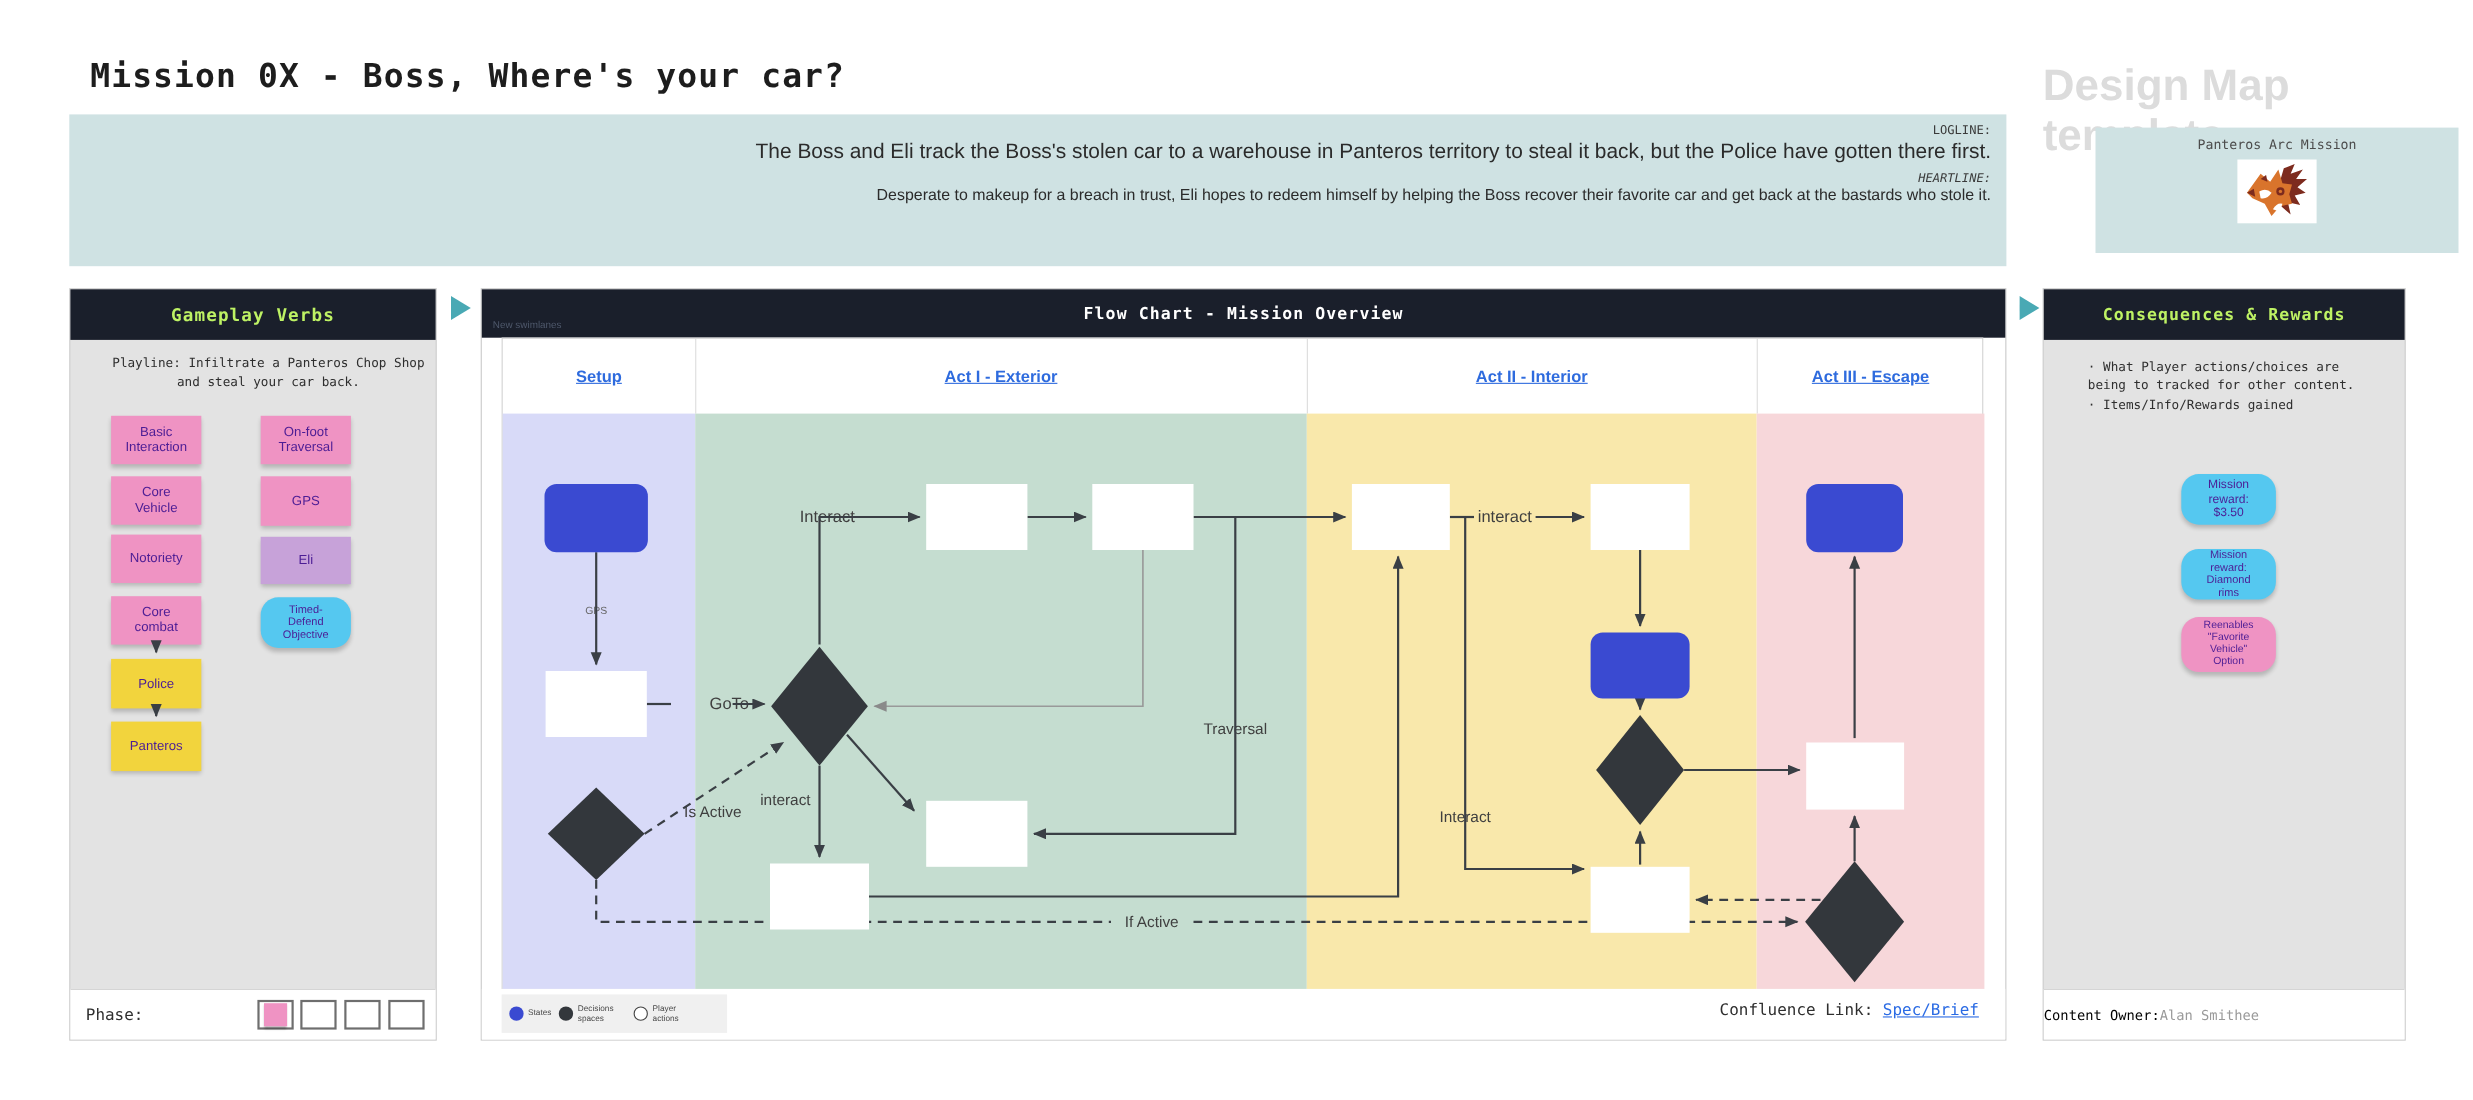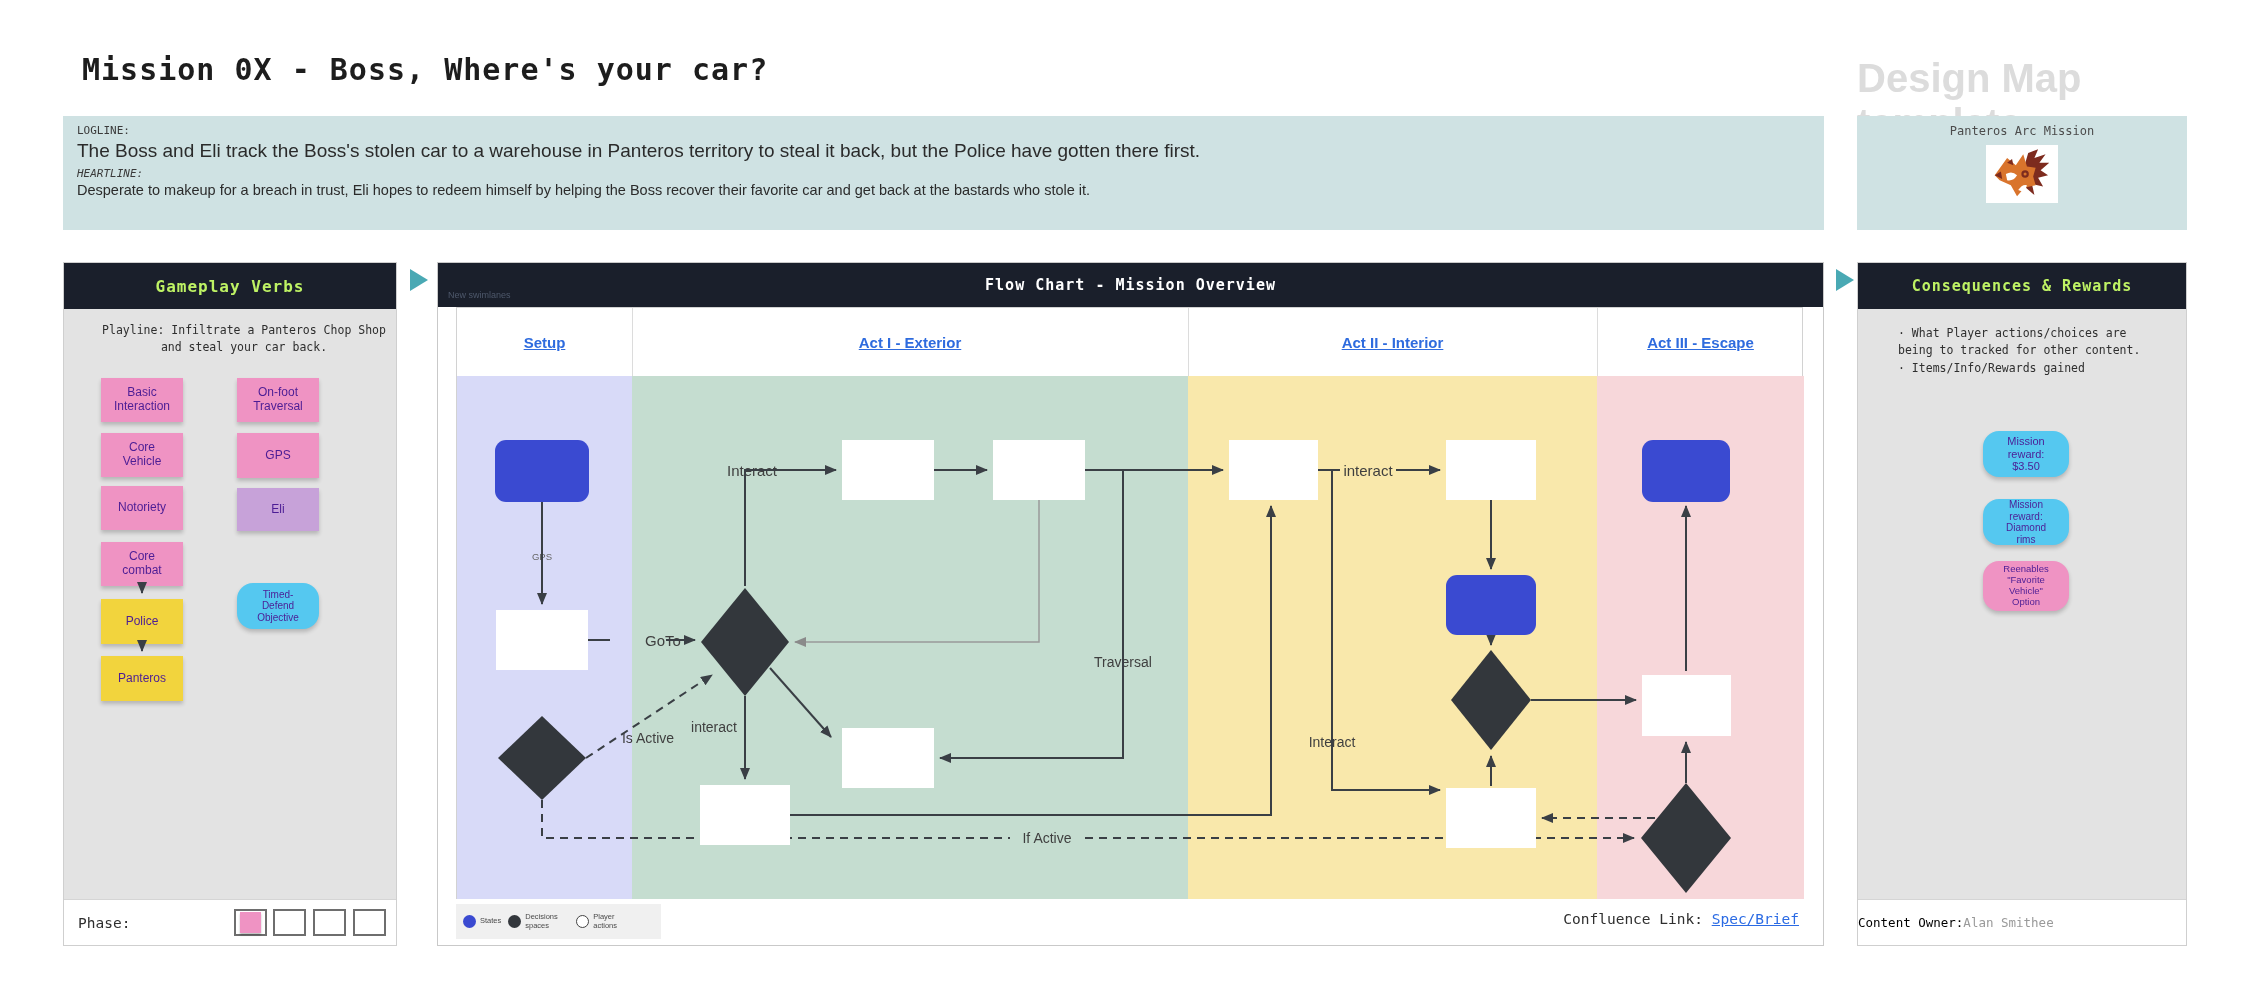--- a/index.html
+++ b/index.html
@@ -4,21 +4,21 @@
 <style>
   html,body{margin:0;padding:0;background:#ffffff;}
   .page{position:relative;width:2248px;height:1000px;background:#fff;overflow:hidden;
         font-family:"Liberation Sans",sans-serif;}
   .abs{position:absolute;}
   .mono{font-family:"DejaVu Sans Mono",monospace;}
 
   
   .main-title{left:82px;top:52px;font-size:30px;font-weight:bold;color:#1d1d1d;letter-spacing:1px;}
   .template-title{left:1857px;top:56px;width:330px;text-align:left;font-size:40px;font-weight:bold;color:#dcdcdc;}
-  .brief-box{left:63px;top:116px;width:1761px;height:114px;padding:8px 14px;box-sizing:border-box;}
+  .brief-box{left:63px;top:104px;width:1761px;height:138px;padding:8px 14px;box-sizing:border-box;text-align:right;}
   .tiny-label{font-size:11px;color:#3a3a3a;}
   .logline-text{font-size:19px;color:#2b2b2b;margin-top:3px;}
   .heartline-text{font-size:14.5px;color:#2b2b2b;margin-top:2px;}
   .badge-box{left:1857px;top:116px;width:330px;height:114px;display:flex;flex-direction:column;align-items:center;box-sizing:border-box;padding-top:8px;}
   .badge-title{font-size:12px;color:#4c4c4c;}
   .badge-logo{width:72px;height:58px;background:#fff;margin-top:7px;display:flex;align-items:center;justify-content:center;}
 
   
   .panel{background:#e3e3e3;border:1px solid #cfcfcf;box-sizing:border-box;}
   .panel-header{height:46px;color:#bef264;display:flex;align-items:center;justify-content:center;
@@ -80,21 +80,21 @@
   <div class="abs mono main-title">Mission 0X - Boss, Where's your car?</div>
   <div class="abs template-title">Design Map template</div>
 
   <div class="abs brief-box" style="background-color: rgb(207, 226, 227);">
     <div class="mono tiny-label">LOGLINE:</div>
     <div class="logline-text">The Boss and Eli track the Boss's stolen car to a warehouse in Panteros territory to steal it back, but the Police have gotten there first.</div>
     <div class="mono tiny-label" style="margin-top:5px;font-style:italic;">HEARTLINE:</div>
     <div class="heartline-text">Desperate to makeup for a breach in trust, Eli hopes to redeem himself by helping the Boss recover their favorite car and get back at the bastards who stole it.</div>
   </div>
 
-  <div class="abs badge-box" style="background-color: rgb(207, 226, 227);">
+  <div class="abs badge-box" style="background-color: rgb(207, 226, 227); margin-left: 48px;">
     <div class="mono badge-title">Panteros Arc Mission</div>
     <div class="badge-logo">
       <svg width="62" height="50" viewBox="0 0 100 80">
         <path d="M60,6 L76,0 L70,14 L88,8 L78,22 L94,22 L80,34 L92,42 L76,46 L84,60 L66,56 L70,74 L54,60 L50,40 Z" fill="#7d2b1e"></path>
         <path d="M6,42 L26,14 L40,26 L52,8 L58,28 L72,30 L68,44 L72,58 L54,62 L42,76 L32,58 L14,50 Z" fill="#d9742c"></path>
         <path d="M6,42 L16,36 L18,48 Z" fill="#7d2b1e"></path>
         <path d="M24,40 Q34,34 42,42 Q36,52 26,50 Z" fill="#ffffff"></path>
         <path d="M44,66 Q50,56 58,58 L54,70 Z" fill="#ffffff"></path>
         <circle cx="55" cy="40" r="6" fill="#7d2b1e"></circle>
         <circle cx="55" cy="40" r="2.5" fill="#d9742c"></circle>
@@ -118,21 +118,21 @@
     <div class="note" style="left: 37px; top: 115px; width: 82px; height: 44px; background-color: rgb(239, 147, 195);">Basic Interaction</div>
     <div class="note" style="left: 37px; top: 170px; width: 82px; height: 44px; background-color: rgb(239, 147, 195);">Core Vehicle</div>
     <div class="note" style="left: 37px; top: 223px; width: 82px; height: 44px; background-color: rgb(239, 147, 195);">Notoriety</div>
     <div class="note" style="left: 37px; top: 279px; width: 82px; height: 44px; background-color: rgb(239, 147, 195);">Core combat</div>
     <div class="note" style="left: 37px; top: 336px; width: 82px; height: 45px; background-color: rgb(242, 212, 61);">Police</div>
     <div class="note" style="left: 37px; top: 393px; width: 82px; height: 45px; background-color: rgb(242, 212, 61);">Panteros</div>
 
     <div class="note" style="left: 173px; top: 115px; width: 82px; height: 44px; background-color: rgb(239, 147, 195);">On-foot Traversal</div>
     <div class="note" style="left: 173px; top: 170px; width: 82px; height: 45px; background-color: rgb(239, 147, 195);">GPS</div>
     <div class="note" style="left: 173px; top: 225px; width: 82px; height: 43px; background-color: rgb(199, 162, 217);">Eli</div>
-    <div class="note note-sm" style="left: 173px; top: 280px; width: 82px; height: 46px; background-color: rgb(85, 200, 240); margin-top: 40px;">Timed-Defend Objective</div>
+    <div class="note note-sm" style="left: 173px; top: 280px; width: 82px; height: 46px; background-color: rgb(85, 200, 240);">Timed-Defend Objective</div>
 
     <div class="panel-footer">
       <span class="mono phase-label">Phase:</span>
       <div class="phase-box" style="left:170px;top:9px;">
         <div class="phase-chip" style="background-color: rgb(239, 147, 195);"></div>
       </div>
       <div class="phase-box" style="left:209px;top:9px;"></div>
       <div class="phase-box" style="left:249px;top:9px;"></div>
       <div class="phase-box" style="left:289px;top:9px;"></div>
     </div>

